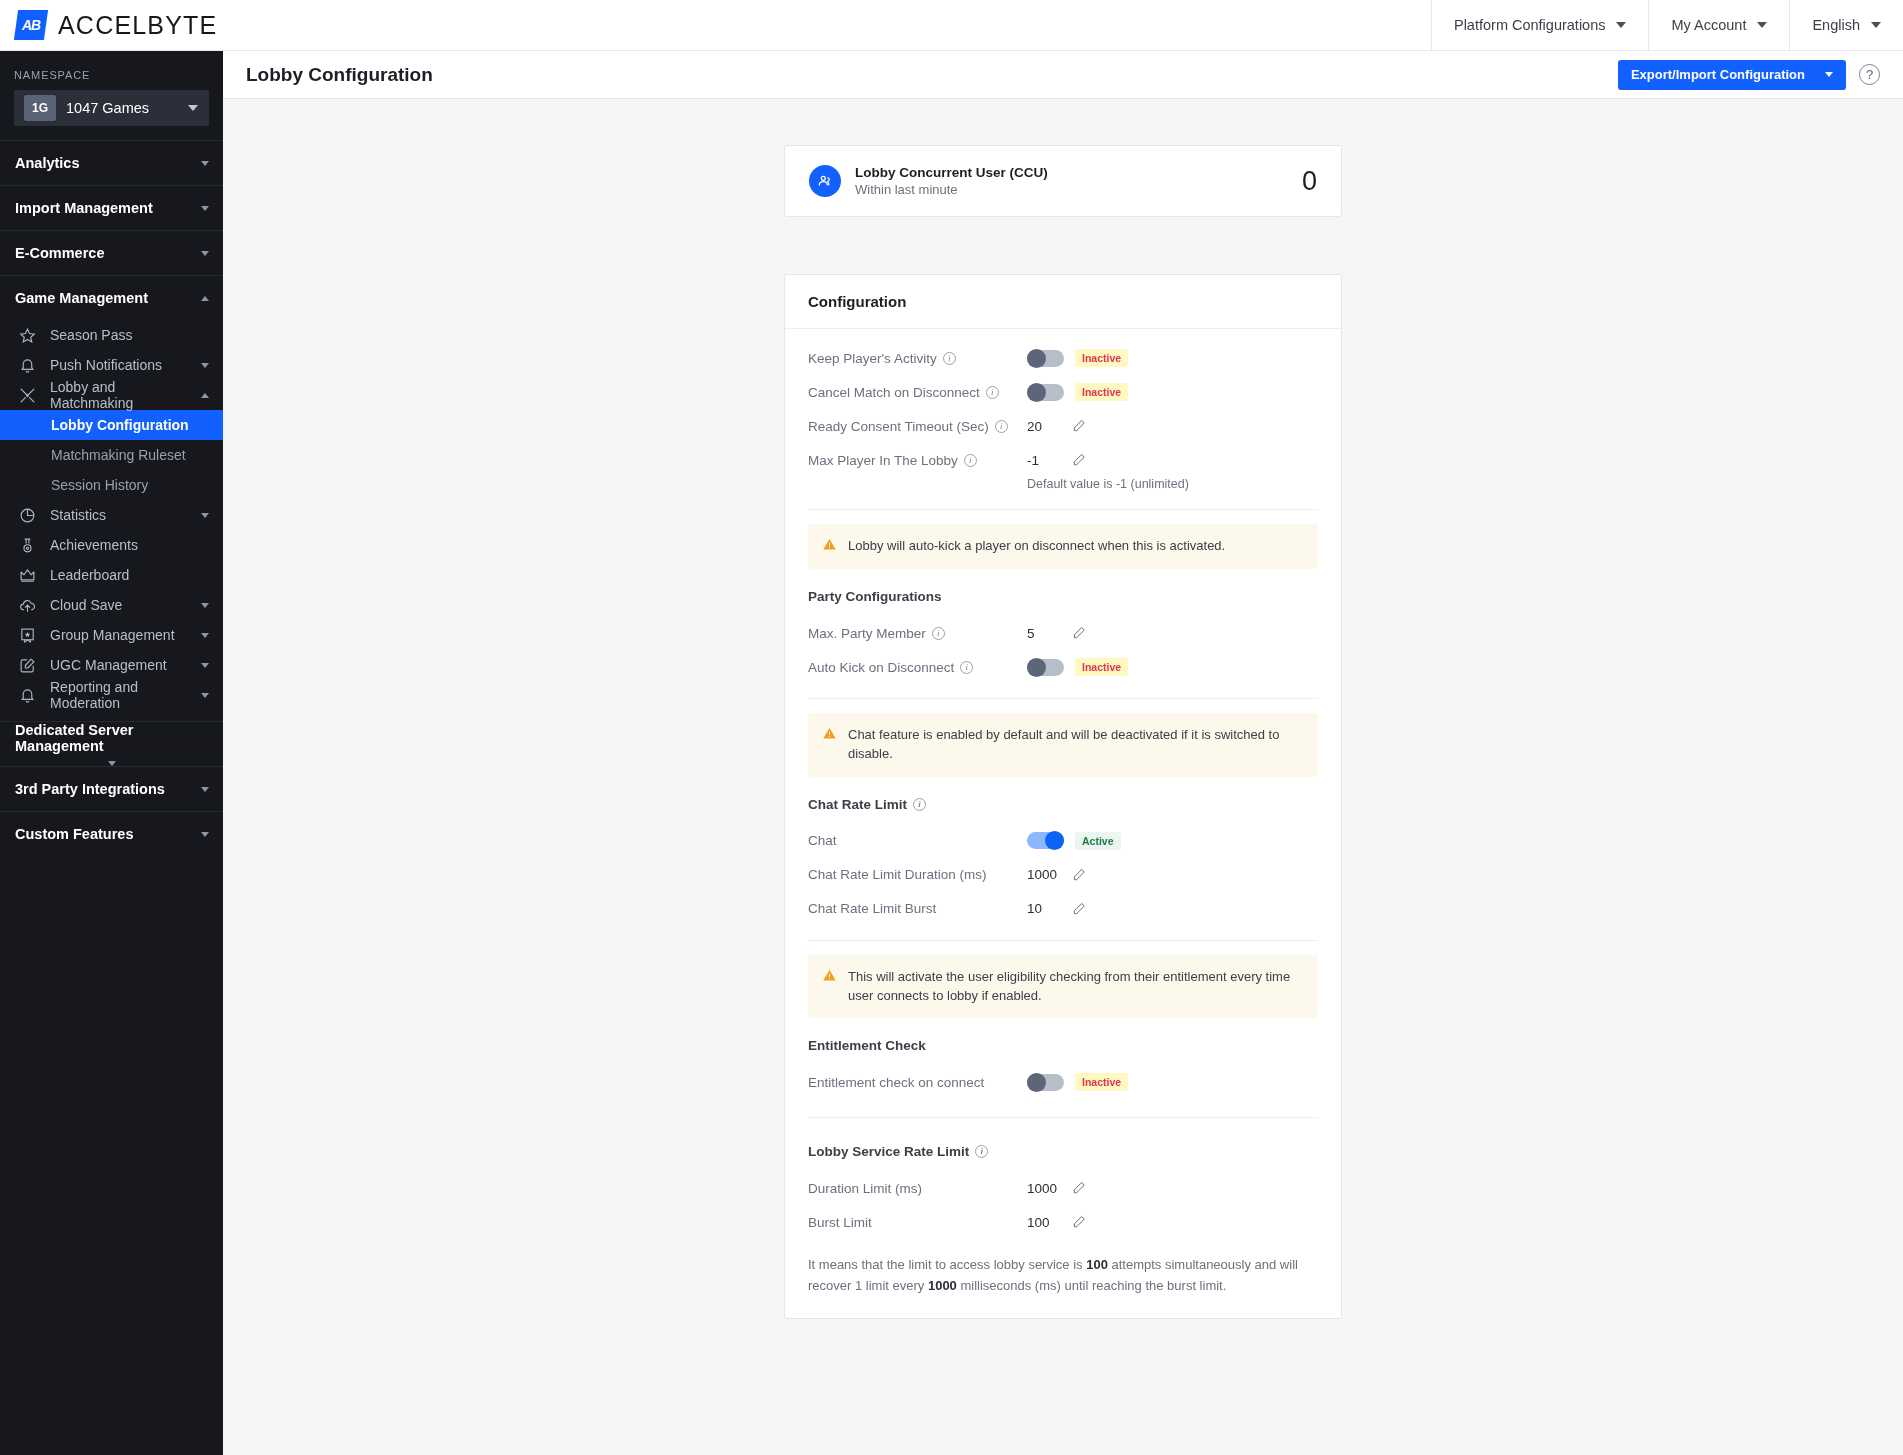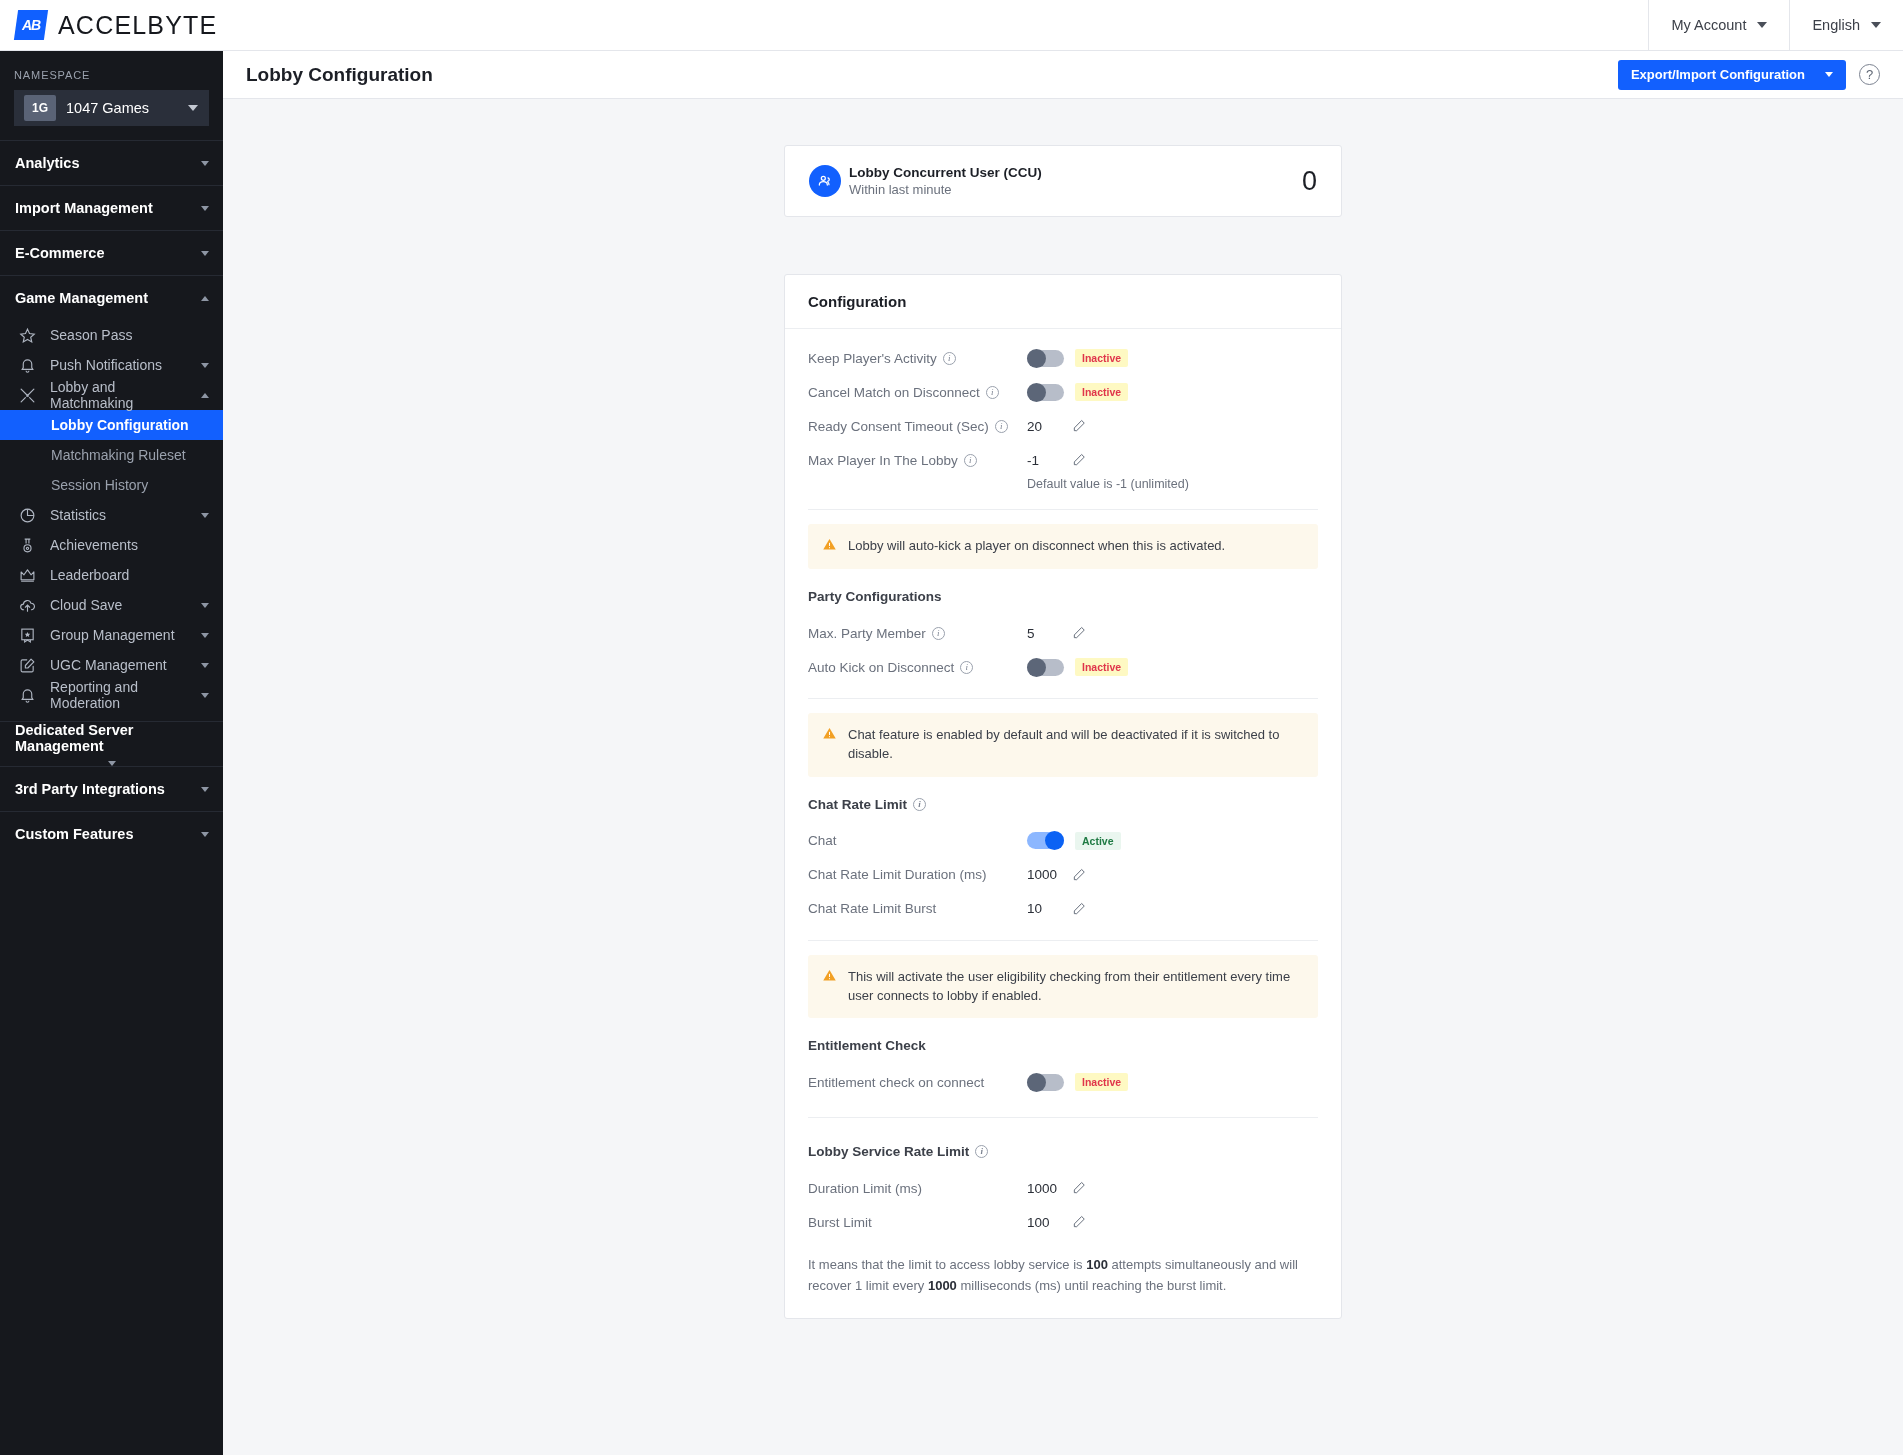--- a/index.html
+++ b/index.html
@@ -88,21 +88,21 @@
   }
   .btn-caret { width: 0; height: 0; border-left: 4px solid transparent; border-right: 4px solid transparent; border-top: 5px solid #fff; }
   .help-circle {
     width: 21px; height: 21px; border-radius: 50%; border: 1.3px solid #7b8290;
     color: #5d6573; font-size: 13px; display: flex; align-items: center; justify-content: center; cursor: pointer;
   }
 
   .content { padding: 46px 0 0 0; display: flex; flex-direction: column; align-items: center; }
   .card { width: 558px; background: #fff; border: 1px solid #e4e6eb; border-radius: 3px; }
 
-  .ccu-card { display: flex; align-items: center; padding: 19px 24px; gap: 8px; }
+  .ccu-card { display: flex; align-items: center; padding: 19px 24px; gap: 14px; }
   .ccu-ico {
     width: 32px; height: 32px; border-radius: 50%; background: #1260fe;
     display: flex; align-items: center; justify-content: center; flex-shrink: 0;
   }
   .ccu-title { font-size: 13.5px; font-weight: 700; color: #1c1f26; }
   .ccu-sub { font-size: 13px; color: #6b717d; margin-top: 2px; }
   .ccu-val { margin-left: auto; font-size: 27px; color: #1c1f26; }
 
   .cfg-card { margin-top: 57px; margin-bottom: 40px; }
   .cfg-head { padding: 18px 23px; border-bottom: 1px solid #eceef1; font-size: 15px; font-weight: 700; color: #1c1f26; }
@@ -147,20 +147,24 @@
 <body>
 
 <div class="topbar">
   <div class="brand">
     <div class="brand-mark">
         <span>AB</span>
       </div>
     <div class="brand-name">ACCELBYTE</div>
   </div>
   <div class="topbar-right">
+    <div class="tb-item">
+      <span>Platform Configurations</span>
+      <span class="caret"></span>
+    </div>
     <div class="tb-item">
       <span>My Account</span>
       <span class="caret"></span>
     </div>
     <div class="tb-item">
       <span>English</span>
       <span class="caret"></span>
     </div>
   </div>
 </div>

